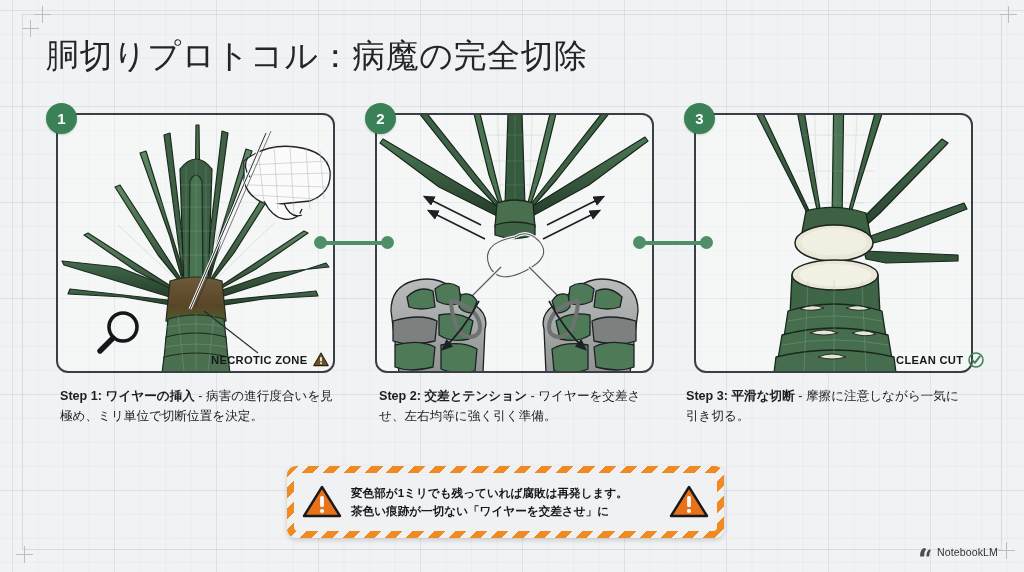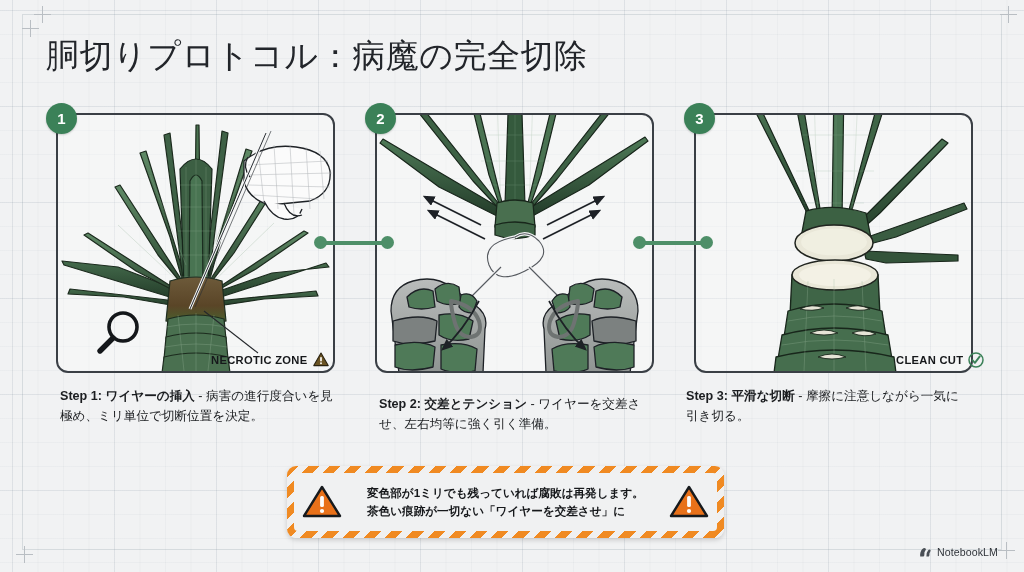--- a/index.html
+++ b/index.html
@@ -98,21 +98,21 @@
   
   .caption {
     position: absolute;
     top: 387px;
     width: 282px;
     font-size: 12.6px;
     line-height: 1.58;
     color: #1b1d20;
   }
   #caption-1 { left: 60px; }
-  #caption-2 { left: 379px; margin-top: 8px; }
+  #caption-2 { left: 379px; }
   #caption-3 { left: 686px; }
   .caption .lead { font-weight: 700; }
   .caption .term { font-weight: 700; }
 
   
   .inline-label {
     position: absolute;
     display: flex; align-items: center; gap: 5px;
     font-size: 11.2px; font-weight: 700;
     letter-spacing: 0.3px;
@@ -152,21 +152,21 @@
     gap: 9px;
   }
   #warning-text {
     flex: 1;
     font-size: 11.6px;
     line-height: 1.52;
     font-weight: 700;
     color: #16181b;
     text-align: left;
   }
-  #warning-text div { white-space: nowrap; margin-left: 16px; }
+  #warning-text div { white-space: nowrap; }
 
   
   #footer-logo {
     position: absolute;
     right: 26px; bottom: 14px;
     display: flex; align-items: center; gap: 5px;
     font-size: 10.6px;
     color: #30343a;
     letter-spacing: 0.1px;
   }

